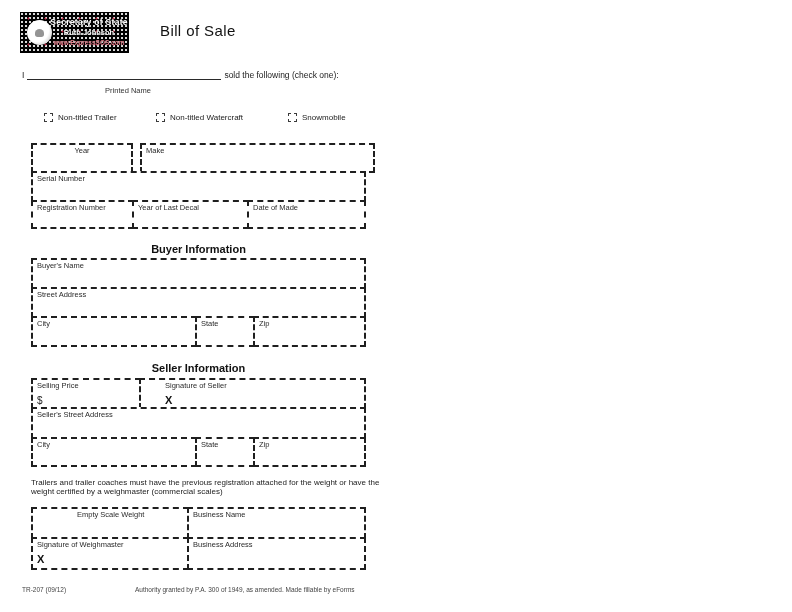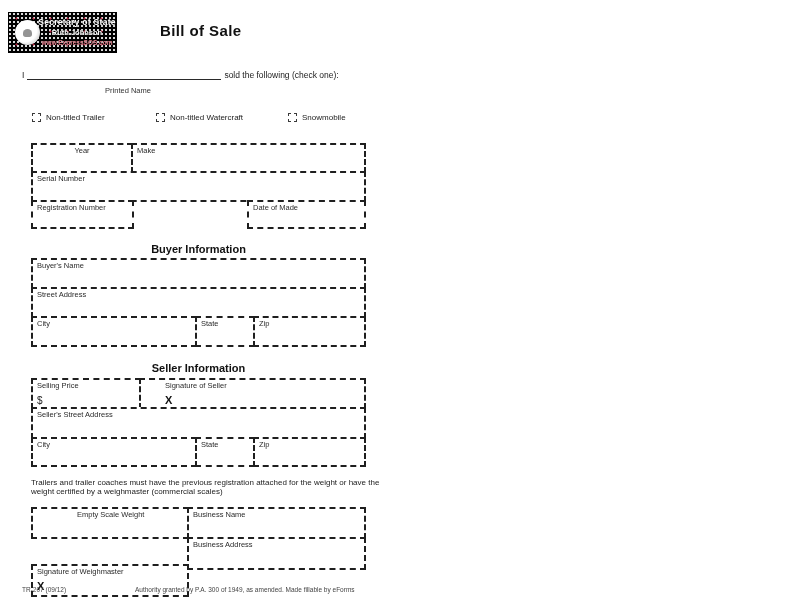--- a/index.html
+++ b/index.html
@@ -1,38 +1,38 @@
 <!DOCTYPE html>
 <html><head>
 <meta charset="utf-8">
 <style>
   * { margin:0; padding:0; box-sizing:border-box; }
   html,body { width:792px; height:612px; background:#fff; overflow:hidden;
     font-family:"Liberation Sans", sans-serif; color:#2b2b2b; }
   .page { position:relative; width:792px; height:612px; background:#fff; }
 
   
-  .logo { position:absolute; left:8px; top:12px; width:109px; height:41px;
+  .logo { position:absolute; left:20px; top:12px; width:109px; height:41px;
     background-color:#000;
     background-image:
       radial-gradient(circle, rgba(200,40,70,.85) 0.9px, transparent 1.2px),
       radial-gradient(circle, rgba(255,255,255,.85) 0.8px, transparent 1.1px);
     background-size: 17px 13px, 4px 4px;
     overflow:hidden; }
   .seal { position:absolute; left:7px; top:8px; width:25px; height:25px;
     border-radius:50%;
     background:radial-gradient(circle at 40% 40%, #ffffff 55%, #cfcfcf 80%, #9a9a9a 100%); }
   .seal-mark { position:absolute; left:8px; top:9px; width:9px; height:8px;
     border-radius:50% 50% 30% 30%; background:rgba(60,60,60,.55); }
   .logo-text { position:absolute; left:30px; right:1px; top:5px; text-align:center;
     color:#fff; line-height:1.35; text-shadow:0 0 1px #000; }
   .logo-line1 { font-size:8.5px; font-weight:bold; letter-spacing:.3px; }
   .logo-line2 { font-size:7.5px; font-weight:bold; }
   .logo-line3 { font-size:6.5px; font-weight:bold; color:#e8808e; }
-  .doc-title { position:absolute; left:160px; top:22px; font-size:15px; font-weight:bold;
+  .doc-title { position:absolute; left:160px; top:22px; font-size:15px; font-weight:normal;
     color:#111; letter-spacing:.4px; }
 
   
   .intro { position:absolute; left:22px; top:70px; width:352px; font-size:8.5px; color:#222; }
   .blank-line { display:inline-block; width:194px; height:9px;
     border-bottom:1.5px solid #2a2a2a; margin:0 3px; vertical-align:bottom; }
   .printed-name { position:absolute; left:30px; top:86px; width:196px;
     text-align:center; font-size:7.5px; color:#333; }
 
   
@@ -70,44 +70,47 @@
       <div class="logo-line3">www.ExpressSOS.com</div>
     </div>
   </div>
   <div class="doc-title">Bill of Sale</div>
 
   <div class="intro">
     <span>I</span><span class="blank-line"></span><span>sold the following (check one):</span>
   </div>
   <div class="printed-name">Printed Name</div>
 
-  <div class="check-item" style="left:32px;">
+  <div class="check-item" style="left:44px;">
     <span class="checkbox"></span>
     <span class="check-label">Non-titled Trailer</span>
   </div>
   <div class="check-item" style="left:156px;">
     <span class="checkbox"></span>
     <span class="check-label">Non-titled Watercraft</span>
   </div>
   <div class="check-item" style="left:288px;">
     <span class="checkbox"></span>
     <span class="check-label">Snowmobile</span>
   </div>
 
   <div class="cell" style="left:31px; top:143px; width:102px; height:30px;text-align:center;">
     <span class="cell-label">Year</span>
   </div>
-  <div class="cell" style="left:131px; top:143px; width:235px; height:30px;">
+  <div class="cell" style="left:140px; top:143px; width:235px; height:30px;">
     <span class="cell-label">Make</span>
   </div>
   <div class="cell" style="left:31px; top:171px; width:335px; height:31px;">
     <span class="cell-label">Serial Number</span>
   </div>
   <div class="cell" style="left:31px; top:200px; width:103px; height:29px;">
     <span class="cell-label">Registration Number</span>
+  </div>
+  <div class="cell" style="left:132px; top:200px; width:117px; height:29px;">
+    <span class="cell-label">Year of Last Decal</span>
   </div>
   <div class="cell" style="left:247px; top:200px; width:119px; height:29px;">
     <span class="cell-label">Date of Made</span>
   </div>
 
   <div class="section-heading" style="top:243px;">Buyer Information</div>
   <div class="cell" style="left:31px; top:258px; width:335px; height:31px;">
     <span class="cell-label">Buyer's Name</span>
   </div>
   <div class="cell" style="left:31px; top:287px; width:335px; height:31px;">
@@ -146,21 +149,21 @@
   </div>
 
   <div class="note">Trailers and trailer coaches must have the previous registration attached for the weight or have the weight certified by a weighmaster (commercial scales)</div>
 
   <div class="cell" style="left:31px; top:507px; width:158px; height:32px;padding-left:44px;">
     <span class="cell-label">Empty Scale Weight</span>
   </div>
   <div class="cell" style="left:187px; top:507px; width:179px; height:32px;">
     <span class="cell-label">Business Name</span>
   </div>
-  <div class="cell" style="left:31px; top:537px; width:158px; height:33px;margin-top:27px;">
+  <div class="cell" style="left:31px; top:537px; width:158px; height:33px;">
     <span class="cell-label">Signature of Weighmaster</span>
     <span class="sig-x">X</span>
   </div>
   <div class="cell" style="left:187px; top:537px; width:179px; height:33px;">
     <span class="cell-label">Business Address</span>
   </div>
 
   <div class="footer-left">TR-207 (09/12)</div>
   <div class="footer-right">Authority granted by P.A. 300 of 1949, as amended.  Made fillable by eForms</div>
 

